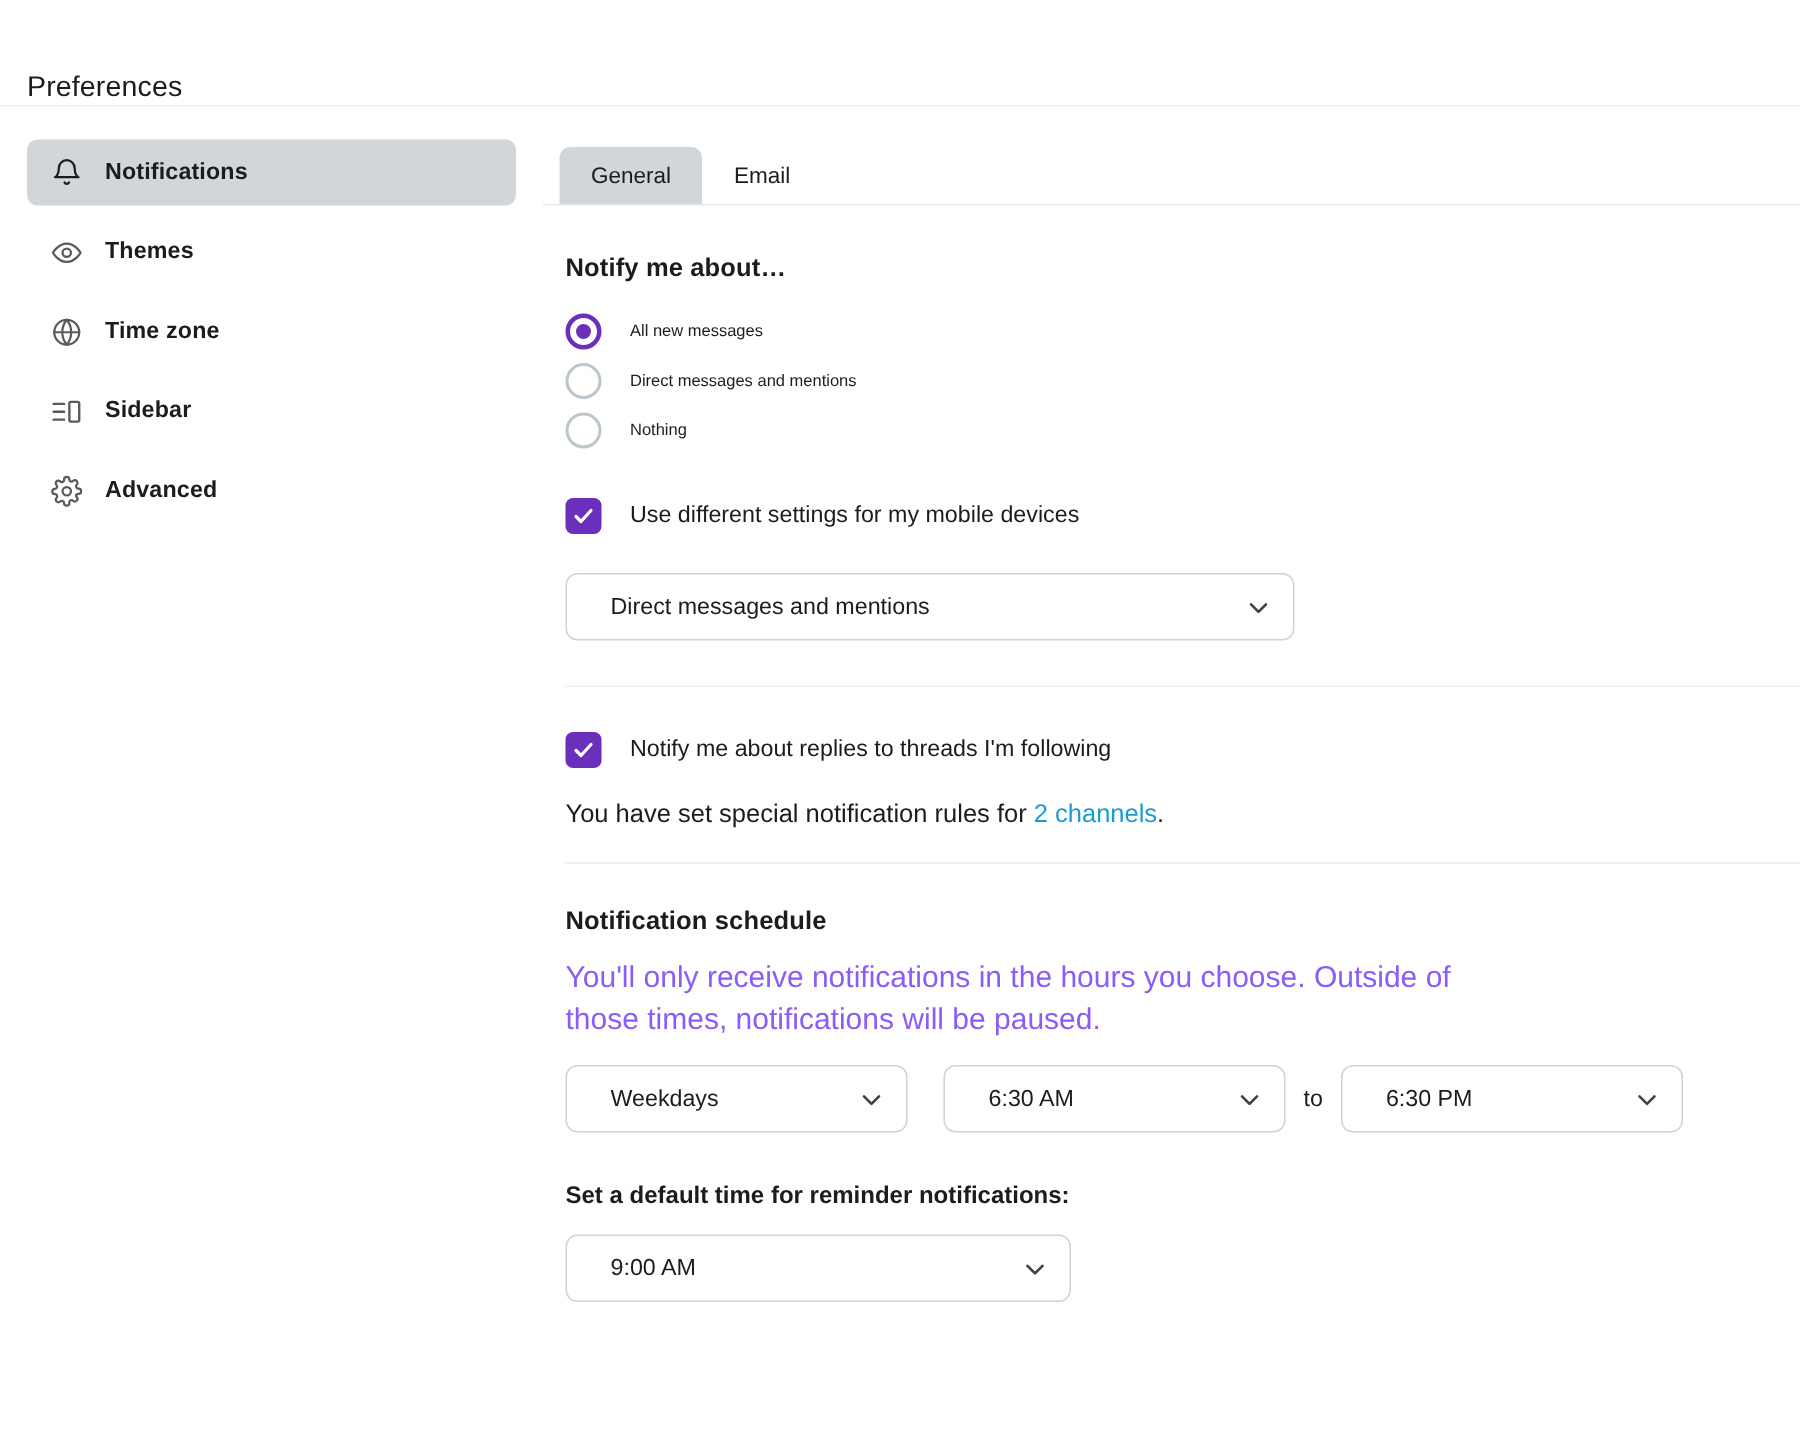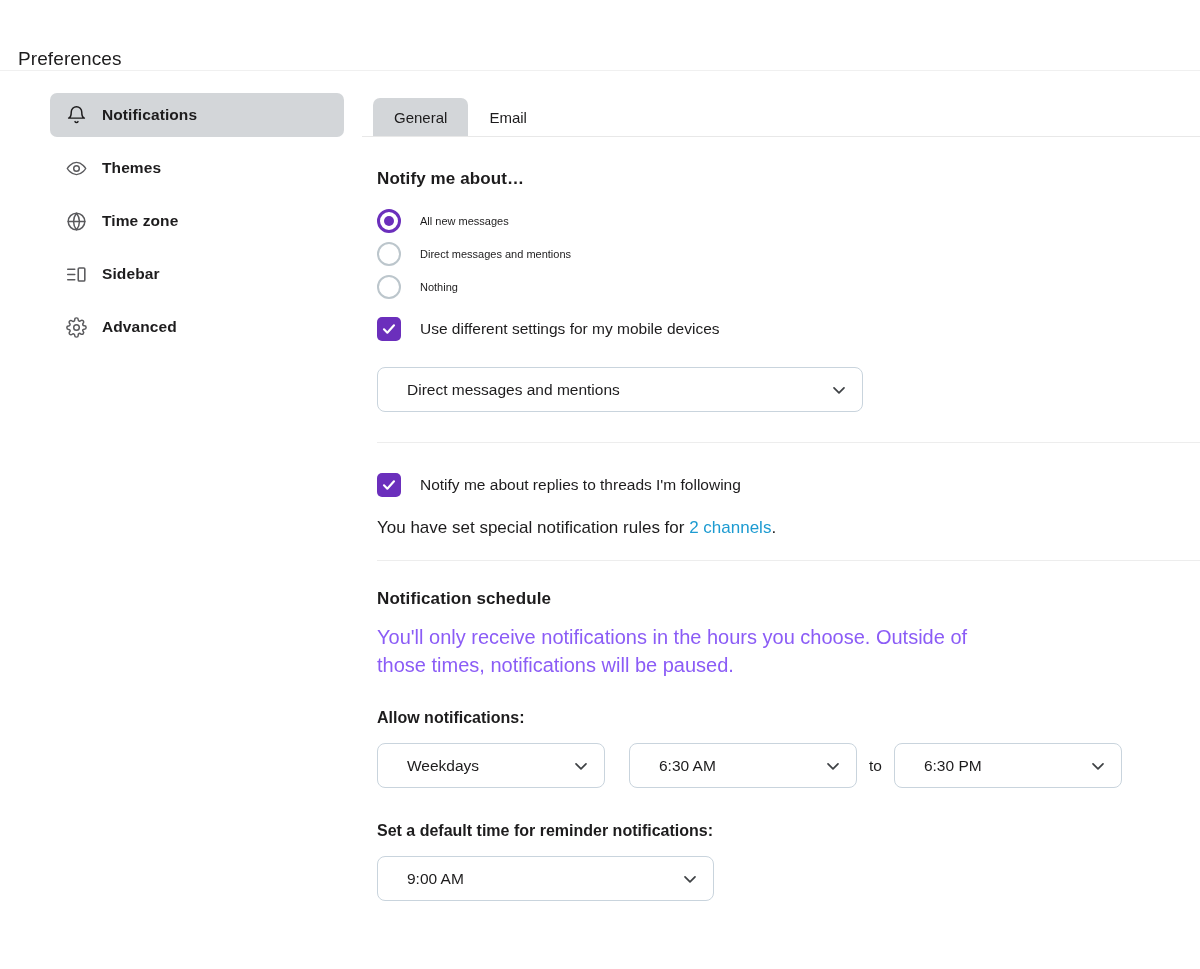--- a/index.html
+++ b/index.html
@@ -32,21 +32,20 @@
     display: flex;
     height: 898px;
     align-items: flex-start;
   }
 
   
   .sidebar {
     width: 362px;
     flex: 0 0 362px;
     padding-top: 22px;
-    padding-left: 32px;
   }
   .side-item {
     display: flex;
     align-items: center;
     height: 44px;
     margin: 0 18px 9px 18px;
     padding-left: 16px;
     border-radius: 7px;
     cursor: pointer;
   }
@@ -295,21 +294,21 @@
           <div class="radio-row">
             <span class="radio"></span>
             <span class="radio-label">Direct messages and mentions</span>
           </div>
           <div class="radio-row">
             <span class="radio"></span>
             <span class="radio-label">Nothing</span>
           </div>
         </div>
 
-        <div class="check-row" style="margin-top:14px;text-align:right;">
+        <div class="check-row" style="margin-top:29px;text-align:right;">
           <span class="checkbox">
             <svg width="16" height="16" viewBox="0 0 24 24" fill="none" stroke="#ffffff" stroke-width="3.2" stroke-linecap="round" stroke-linejoin="round">
               <path d="M4.5 12.5 9.5 17.5 19.5 6.5"></path>
             </svg>
           </span>
           <span class="check-label">Use different settings for my mobile devices</span>
         </div>
 
         <div class="select" style="width:486px; margin-top:26px;">
           <span class="val">Direct messages and mentions</span>
@@ -332,21 +331,20 @@
         </div>
 
         <div class="note-text"><span>You have set special notification rules for </span><span class="link">2 channels</span><span>.</span></div>
 
         <div class="divider" style="margin-top:22px; width:825px;"></div>
 
         <div class="h-section" style="margin-top:28px;">Notification schedule</div>
 
         <div class="para">You'll only receive notifications in the hours you choose. Outside of those times, notifications will be paused.</div>
 
-        <div class="sub-label">Allow notifications:</div>
 
         <div class="row-inline">
           <div class="select" style="width:228px;text-align:right;">
             <span class="val">Weekdays</span>
             <span class="chev">
               <svg width="20" height="20" viewBox="0 0 24 24" fill="none" stroke="#3f4245" stroke-width="2.1" stroke-linecap="round" stroke-linejoin="round">
                   <path d="M6 9.5 12 15.5 18 9.5"></path>
                 </svg>
             </span>
           </div>

